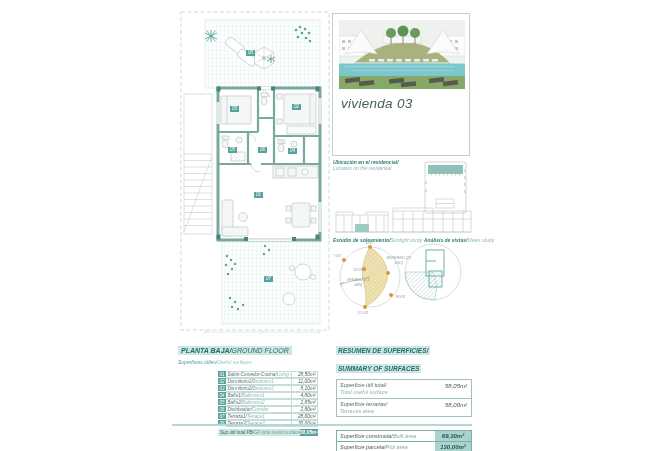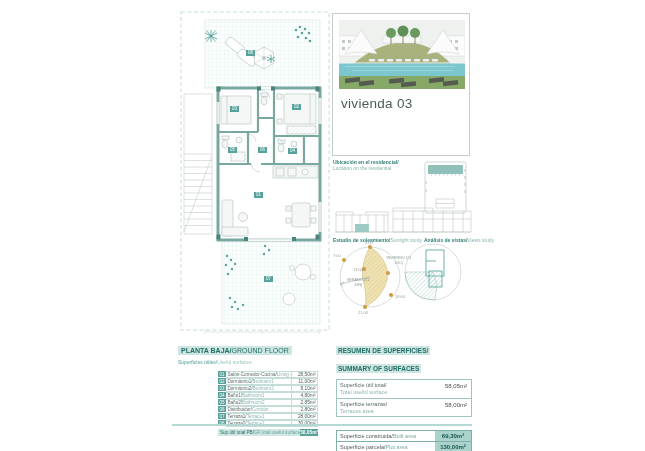--- a/index.html
+++ b/index.html
@@ -1,17 +1,17 @@
 <!DOCTYPE html>
 <html><head>
 <meta charset="utf-8">
 <style>
   * { margin:0; padding:0; box-sizing:border-box; }
   body { font-family:"Liberation Sans", sans-serif; background:#ffffff; }
-  .page { position:relative; width:620px; height:451px; background:#fff; overflow:hidden; }
+  .page { position:relative; width:620px; height:451px; background:#fff; overflow:hidden;font-style:italic; }
   .abs { position:absolute; }
 
   
   .hero-box { left:332px; top:13px; width:138px; height:143px; border:1px solid #c6cecc; background:#fff; }
   .hero-img { position:absolute; left:6px; top:6px; }
   .hero-title { position:absolute; left:8px; top:82px; font-size:13.5px; color:#45585444; color:#475d59; letter-spacing:0.3px; }
 
   
   .loc-note { left:333px; top:159px; width:95px; line-height:6px; }
   .es-txt { font-size:5px; font-weight:bold; color:#2e7d74; }

